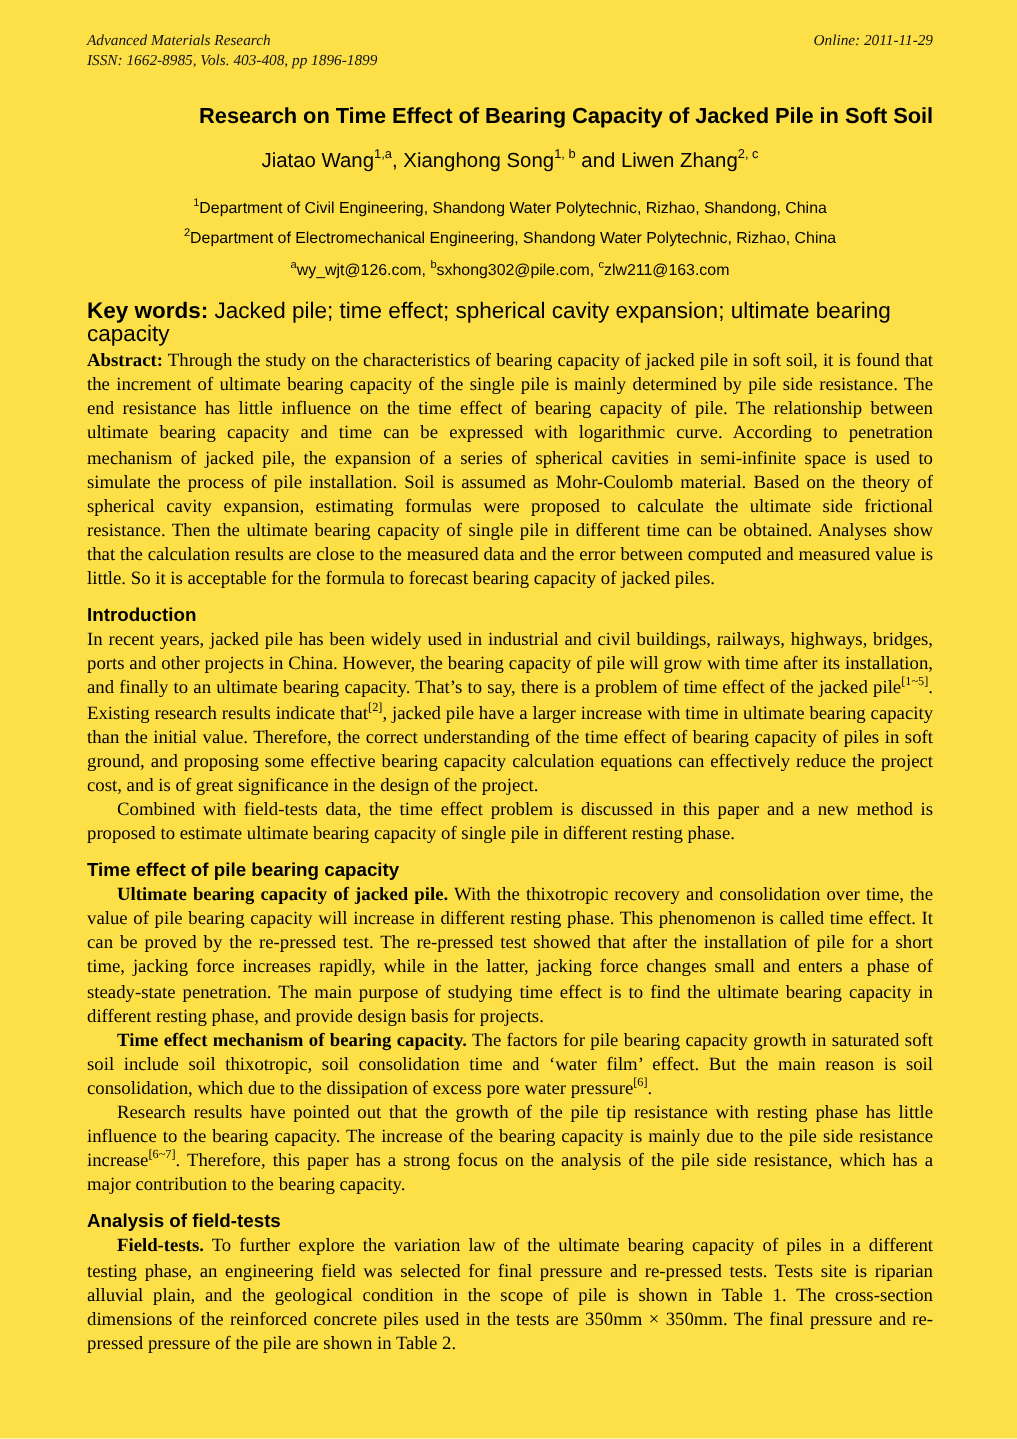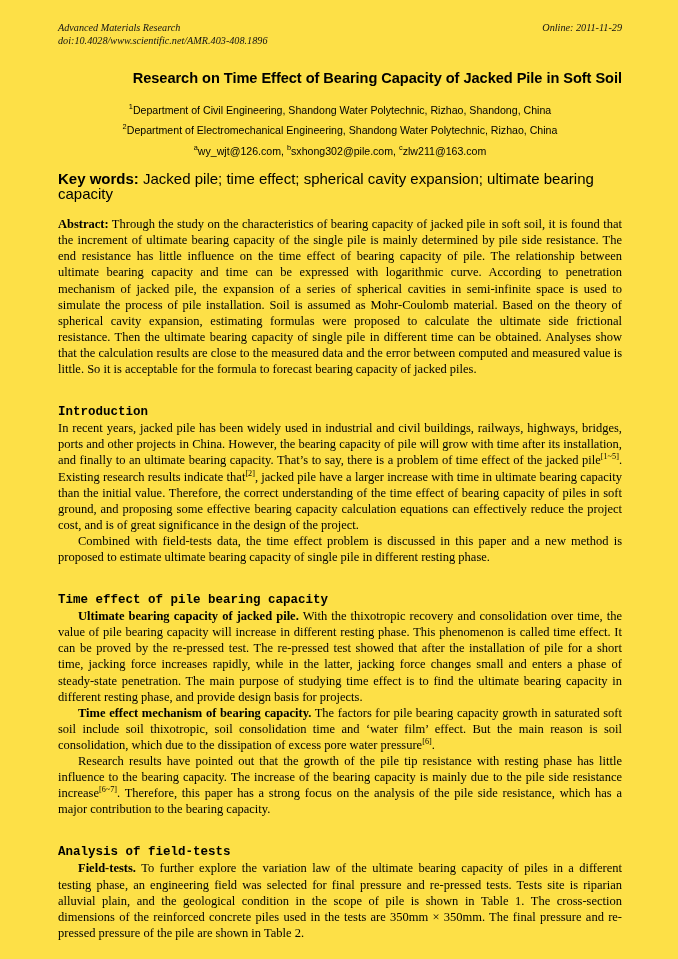--- a/index.html
+++ b/index.html
@@ -90,33 +90,33 @@
     margin-top: 12px;
     font-family: "Liberation Sans", sans-serif;
     font-size: 15px;
     line-height: 15px;
     text-align: left;
   }
   .keywords .kw-label { font-weight: bold; }
 
   
   .abstract {
-    margin-top: 15px;
+    margin-top: 2px;
     font-family: "Liberation Serif", serif;
     font-size: 12.5px;
     line-height: 16.1px;
     text-align: justify;
     text-justify: inter-word;
   }
   .abstract .ab-label { font-weight: bold; }
 
   
   .section-heading {
-    margin-top: 27px;
-    font-family: Liberation Mono, monospace;
+    margin-top: 9px;
+    font-family: Liberation Sans, sans-serif;
     font-weight: bold;
     font-size: 12.5px;
     line-height: 16.1px;
   }
   p.body-par {
     margin: 0;
     font-family: "Liberation Serif", serif;
     font-size: 12.5px;
     line-height: 16.1px;
     text-align: justify;
@@ -130,26 +130,29 @@
     line-height: 0;
   }
 </style>
 </head>
 <body>
 
 <div class="page">
 
   <div class="journal-header">
     <div class="hdr-line">Advanced Materials Research</div>
-    <div class="hdr-line">doi:10.4028/www.scientific.net/AMR.403-408.1896</div>
+    <div class="hdr-line">ISSN: 1662-8985, Vols. 403-408, pp 1896-1899</div>
     <div class="online-date">Online: 2011-11-29</div>
   </div>
 
   <div class="doc-title">Research on Time Effect of Bearing Capacity of Jacked Pile in Soft Soil</div>
 
+  <div class="authors">
+    <span>Jiatao Wang</span><sup>1,a</sup><span>, </span><span>Xianghong Song</span><sup>1, b</sup><span> and </span><span>Liwen Zhang</span><sup>2, c</sup>
+  </div>
 
   <div class="affil">
     <div class="aff-line"><sup>1</sup><span>Department of Civil Engineering, Shandong Water Polytechnic, Rizhao, Shandong, China</span></div>
     <div class="aff-line"><sup>2</sup><span>Department of Electromechanical Engineering, Shandong Water Polytechnic, Rizhao, China</span></div>
   </div>
 
   <div class="emails">
     <sup>a</sup><span>wy_wjt@126.com</span><span>, </span><sup>b</sup><span>sxhong302@pile.com</span><span>, </span><sup>c</sup><span>zlw211@163.com</span>
   </div>
 

